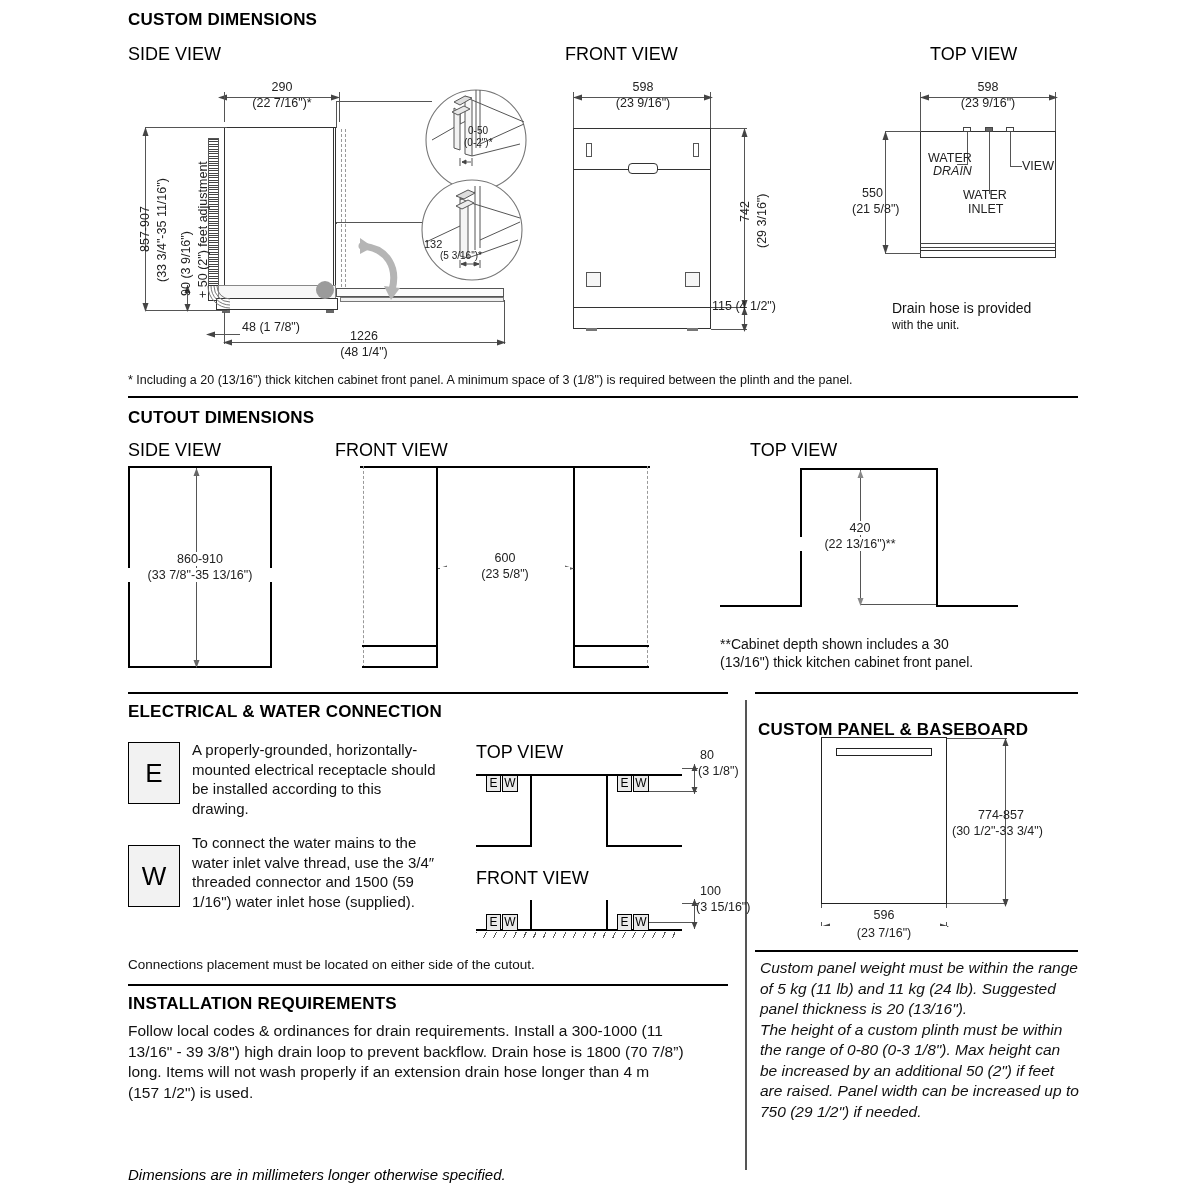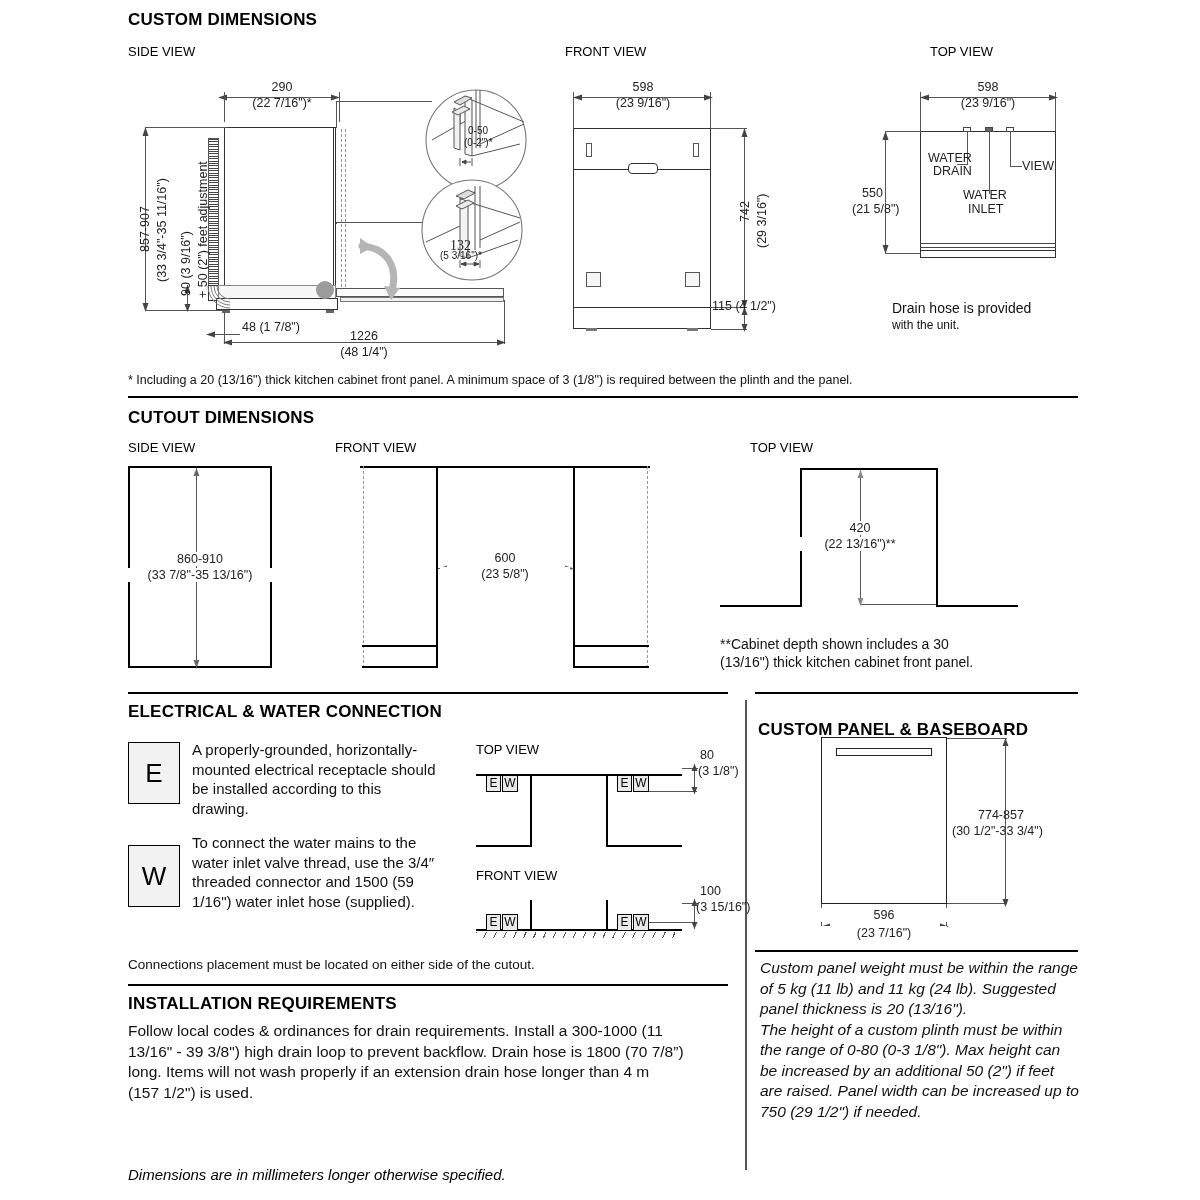--- a/index.html
+++ b/index.html
@@ -1,21 +1,21 @@
 <!DOCTYPE html>
 <html><head>
 <meta charset="utf-8">
 <style>
   html,body{margin:0;padding:0;background:#fff;}
   body{width:1200px;height:1200px;position:relative;
        font-family:"Liberation Sans","DejaVu Sans",sans-serif;color:#000;
        -webkit-font-smoothing:antialiased;}
   .abs{position:absolute;}
   .h1{font-size:17px;font-weight:bold;letter-spacing:.2px;}
-  .viewlbl{font-size:13px;}
+  .viewlbl{font-size:18px;}
   .dim{font-size:12.5px;color:#222;white-space:nowrap;}
   .dim.c{text-align:center;}
   .note{font-size:12.5px;color:#111;}
   .body{font-size:15px;line-height:19.5px;color:#111;}
   .body2{font-size:15.5px;line-height:20.5px;color:#111;}
   .rule{background:#000;height:2px;}
   .vrule{background:#000;width:2px;}
   .ln{background:#000;position:absolute;}
   .thin{background:#555;position:absolute;}
   .box{position:absolute;border:1.3px solid #333;box-sizing:border-box;background:#fff;}
@@ -165,21 +165,21 @@
       <path d="M36,28 L48,22 L54,25 L42,31 Z" fill="#ececec"></path>
     </g>
     <g stroke="#444" stroke-width="0.9">
       <path d="M40,82 L40,90"></path>
       <path d="M60,82 L60,90"></path>
       <path d="M41,86 L59,86"></path>
       <path d="M41,86 L46,84 L46,88 Z" fill="#444"></path>
       <path d="M59,86 L54,84 L54,88 Z" fill="#444"></path>
     </g>
   </svg>
-  <div class="abs dim" style="left:450px;top:238px;font-size:14px;font-family:Liberation Serif, serif;">132</div>
+  <div class="abs dim" style="left:424px;top:238px;font-size:11px;">132</div>
   <div class="abs dim" style="left:440px;top:250px;font-size:10px;">(5 3/16")*</div>
 </div>
 
 <div>
   <div class="thin" style="left:573px;top:92px;width:1px;height:42px;"></div>
   <div class="thin" style="left:710px;top:92px;width:1px;height:42px;"></div>
   <div class="thin" style="left:573px;top:97px;width:138px;height:1px;"></div>
   <svg style="left:568px;top:92px;" width="150" height="12">
     <path d="M5,5.5 L14,2.5 L14,8.5 Z" fill="#444"></path>
     <path d="M145,5.5 L136,2.5 L136,8.5 Z" fill="#444"></path>
@@ -238,21 +238,21 @@
   <div class="abs" style="left:963px;top:127px;width:8px;height:5px;border:1px solid #444;background:#fff;box-sizing:border-box;"></div>
   <div class="abs" style="left:985px;top:127px;width:8px;height:5px;border:1px solid #444;background:#666;box-sizing:border-box;"></div>
   <div class="abs" style="left:1006px;top:127px;width:8px;height:5px;border:1px solid #444;background:#fff;box-sizing:border-box;"></div>
 
   <div class="thin" style="left:967px;top:132px;width:1px;height:32px;"></div>
   <div class="thin" style="left:957px;top:164px;width:11px;height:1px;"></div>
   <div class="thin" style="left:989px;top:132px;width:1px;height:62px;"></div>
   <div class="thin" style="left:1010px;top:132px;width:1px;height:34px;"></div>
   <div class="thin" style="left:1010px;top:166px;width:12px;height:1px;"></div>
   <div class="abs dim" style="left:928px;top:151px;">WATER</div>
-  <div class="abs dim" style="left:933px;top:164px;">DRAIN</div>
+  <div class="abs dim" style="left:933px;top:164px;font-style:italic;">DRAIN</div>
   <div class="abs dim" style="left:963px;top:188px;">WATER</div>
   <div class="abs dim" style="left:968px;top:202px;">INLET</div>
   <div class="abs dim" style="left:1022px;top:159px;">VIEW</div>
 
   <div class="ln" style="left:920px;top:243px;width:136px;height:1.2px;background:#444;"></div>
   <div class="ln" style="left:920px;top:247px;width:136px;height:1.2px;background:#444;"></div>
   <div class="box" style="left:920px;top:250px;width:136px;height:8px;"></div>
 
   <div class="thin" style="left:885px;top:131px;width:1px;height:122px;"></div>
   <svg style="left:880px;top:126px;" width="12" height="134">

